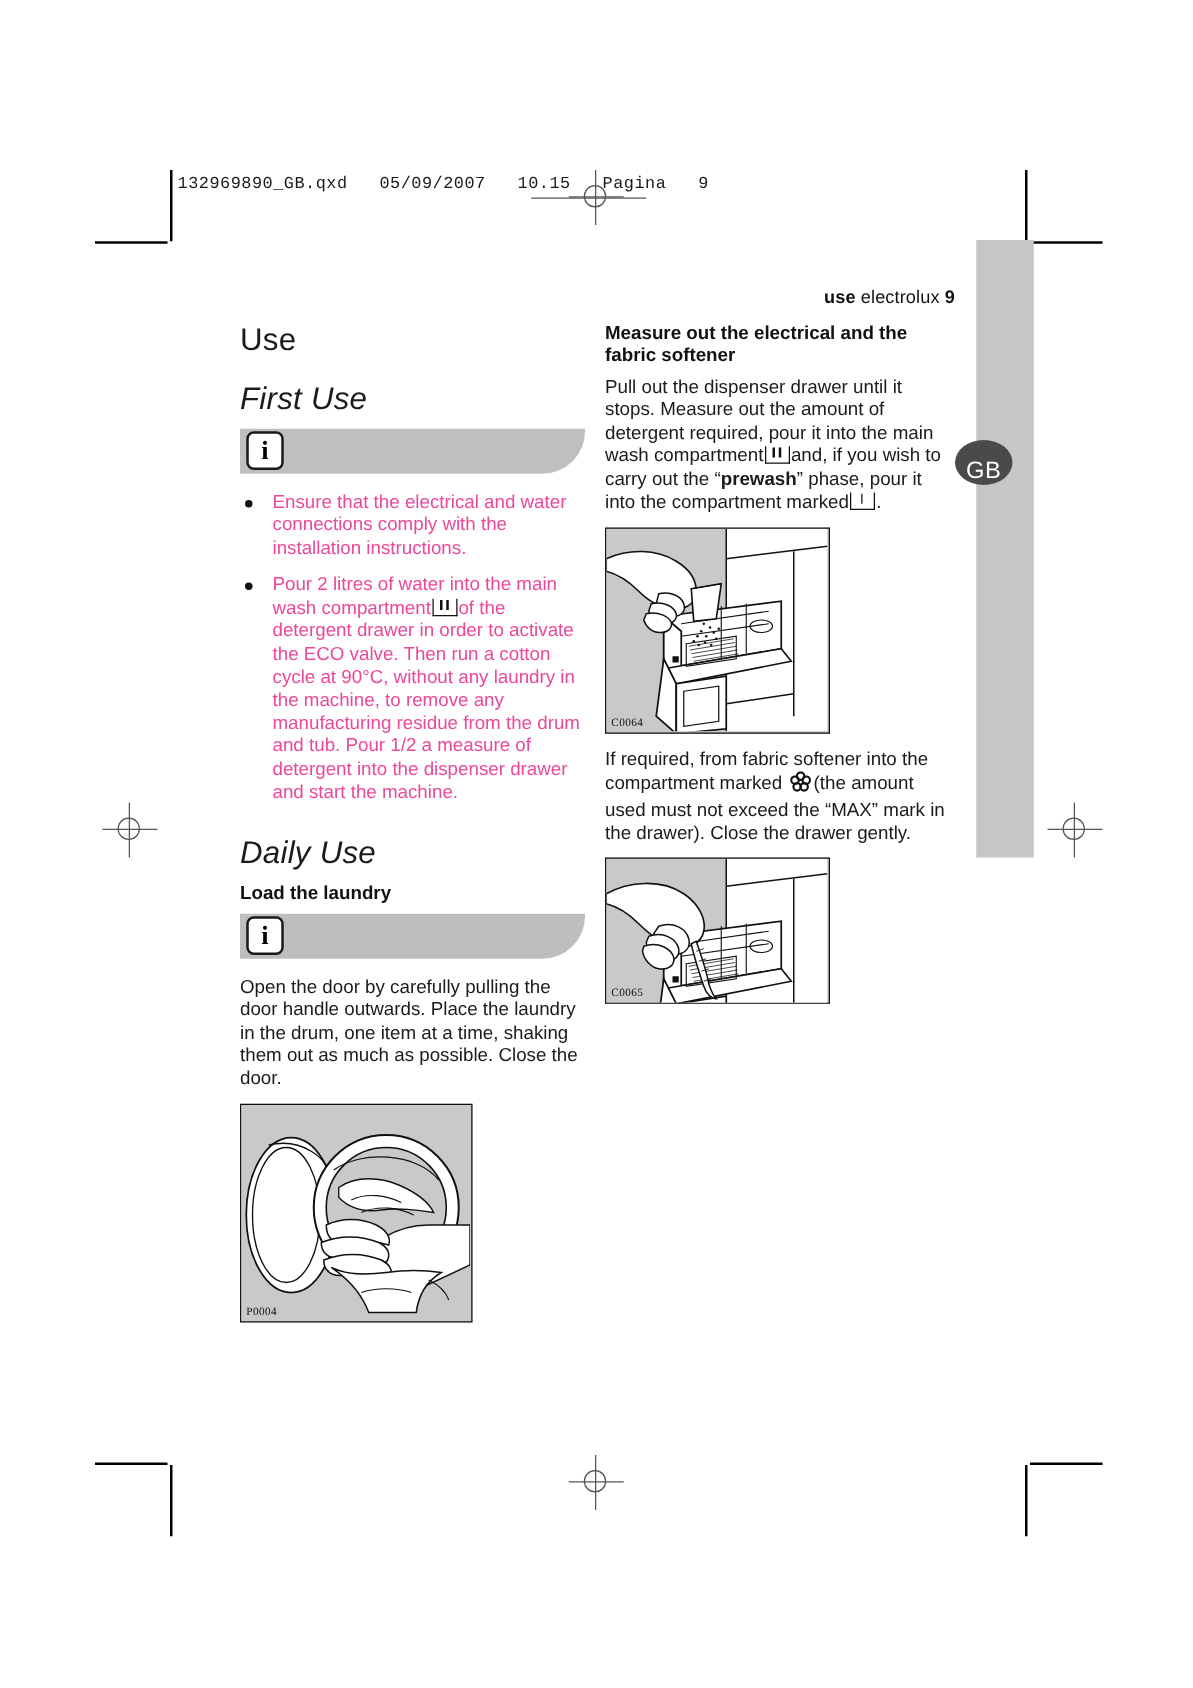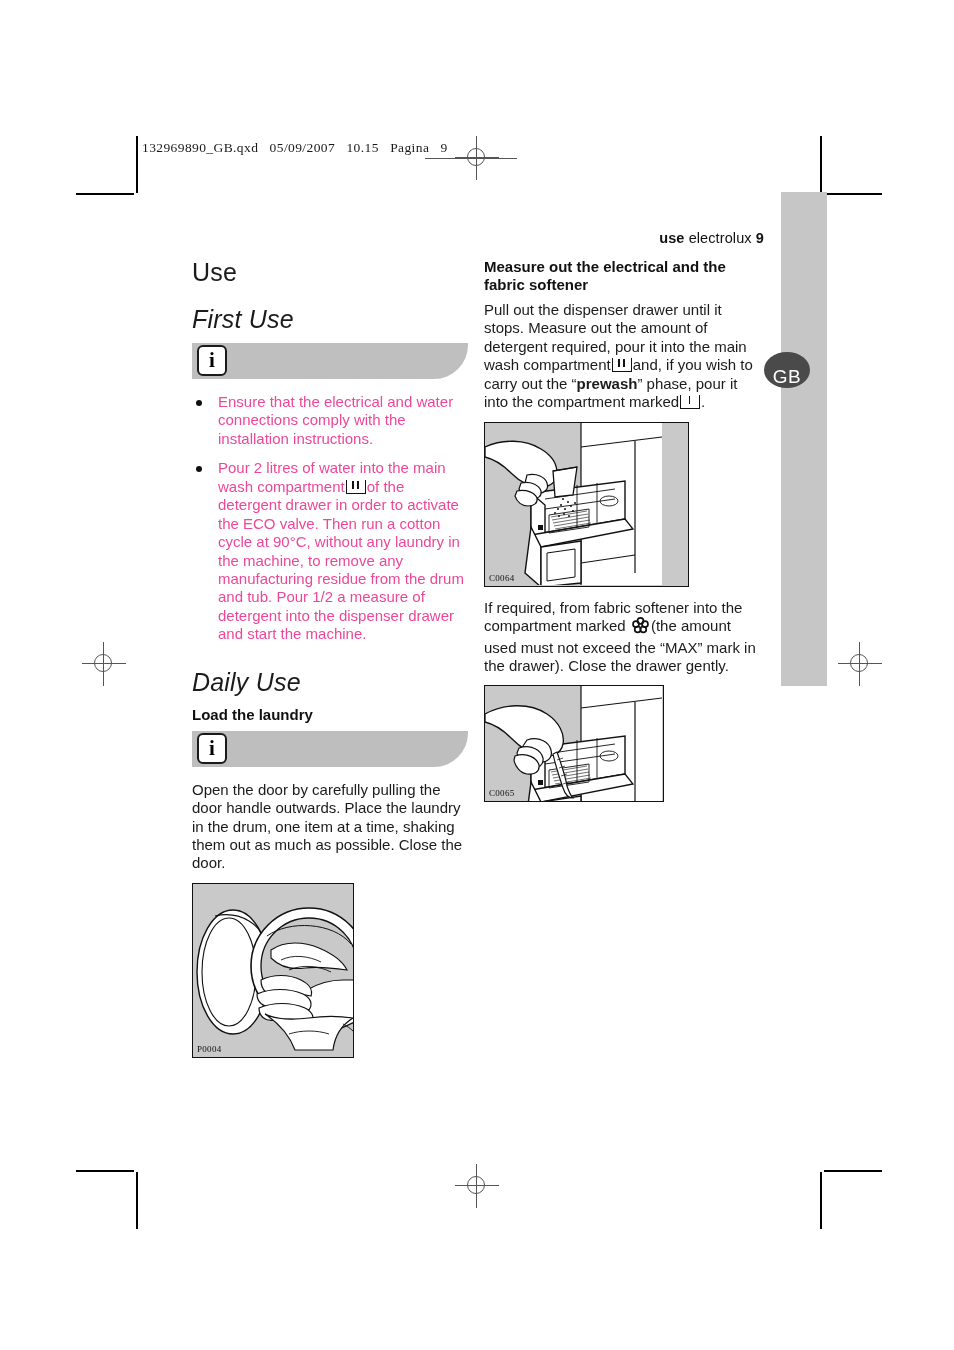--- a/index.html
+++ b/index.html
@@ -49,21 +49,21 @@
     top: 21px; left: 0;
     height: 1px; width: 44px;
     background: #555555;
   }
 
   
   .slug {
     position: absolute;
     left: 142px;
     top: 140px;
-    font-family: Liberation Serif, serif;
+    font-family: Liberation Mono, monospace;
     font-size: 13.5px;
     letter-spacing: 0.4px;
     color: #1a1a1a;
     white-space: pre;
   }
   .slug-rule {
     position: absolute;
     left: 136px;
     top: 136px;
     width: 1px;
@@ -250,23 +250,23 @@
   .figure .cap {
     position: absolute;
     left: 4px;
     bottom: 3px;
     font-family: "Liberation Serif", serif;
     font-size: 9px;
     letter-spacing: 0.3px;
     color: #111;
     background: transparent;
   }
-  .fig-drawer1 { width: 205px; height: 165px; }
+  .fig-drawer1 { width: 180px; height: 165px; }
   .fig-drawer2 { width: 180px; height: 117px; }
-  .fig-load    { width: 162px; height: 175px; }
+  .fig-load    { width: 186px; height: 175px; }
   .figure svg { display: block; }
 </style>
 </head>
 <body>
 
 <div id="page">
 
   <div class="crop-line" style="left:76px; top:193px; width:58px; height:2px;"></div>
   <div class="crop-line" style="left:136px; top:136px; width:2px; height:57px;"></div>
   <div class="crop-line" style="left:824px; top:193px; width:58px; height:2px;"></div>

